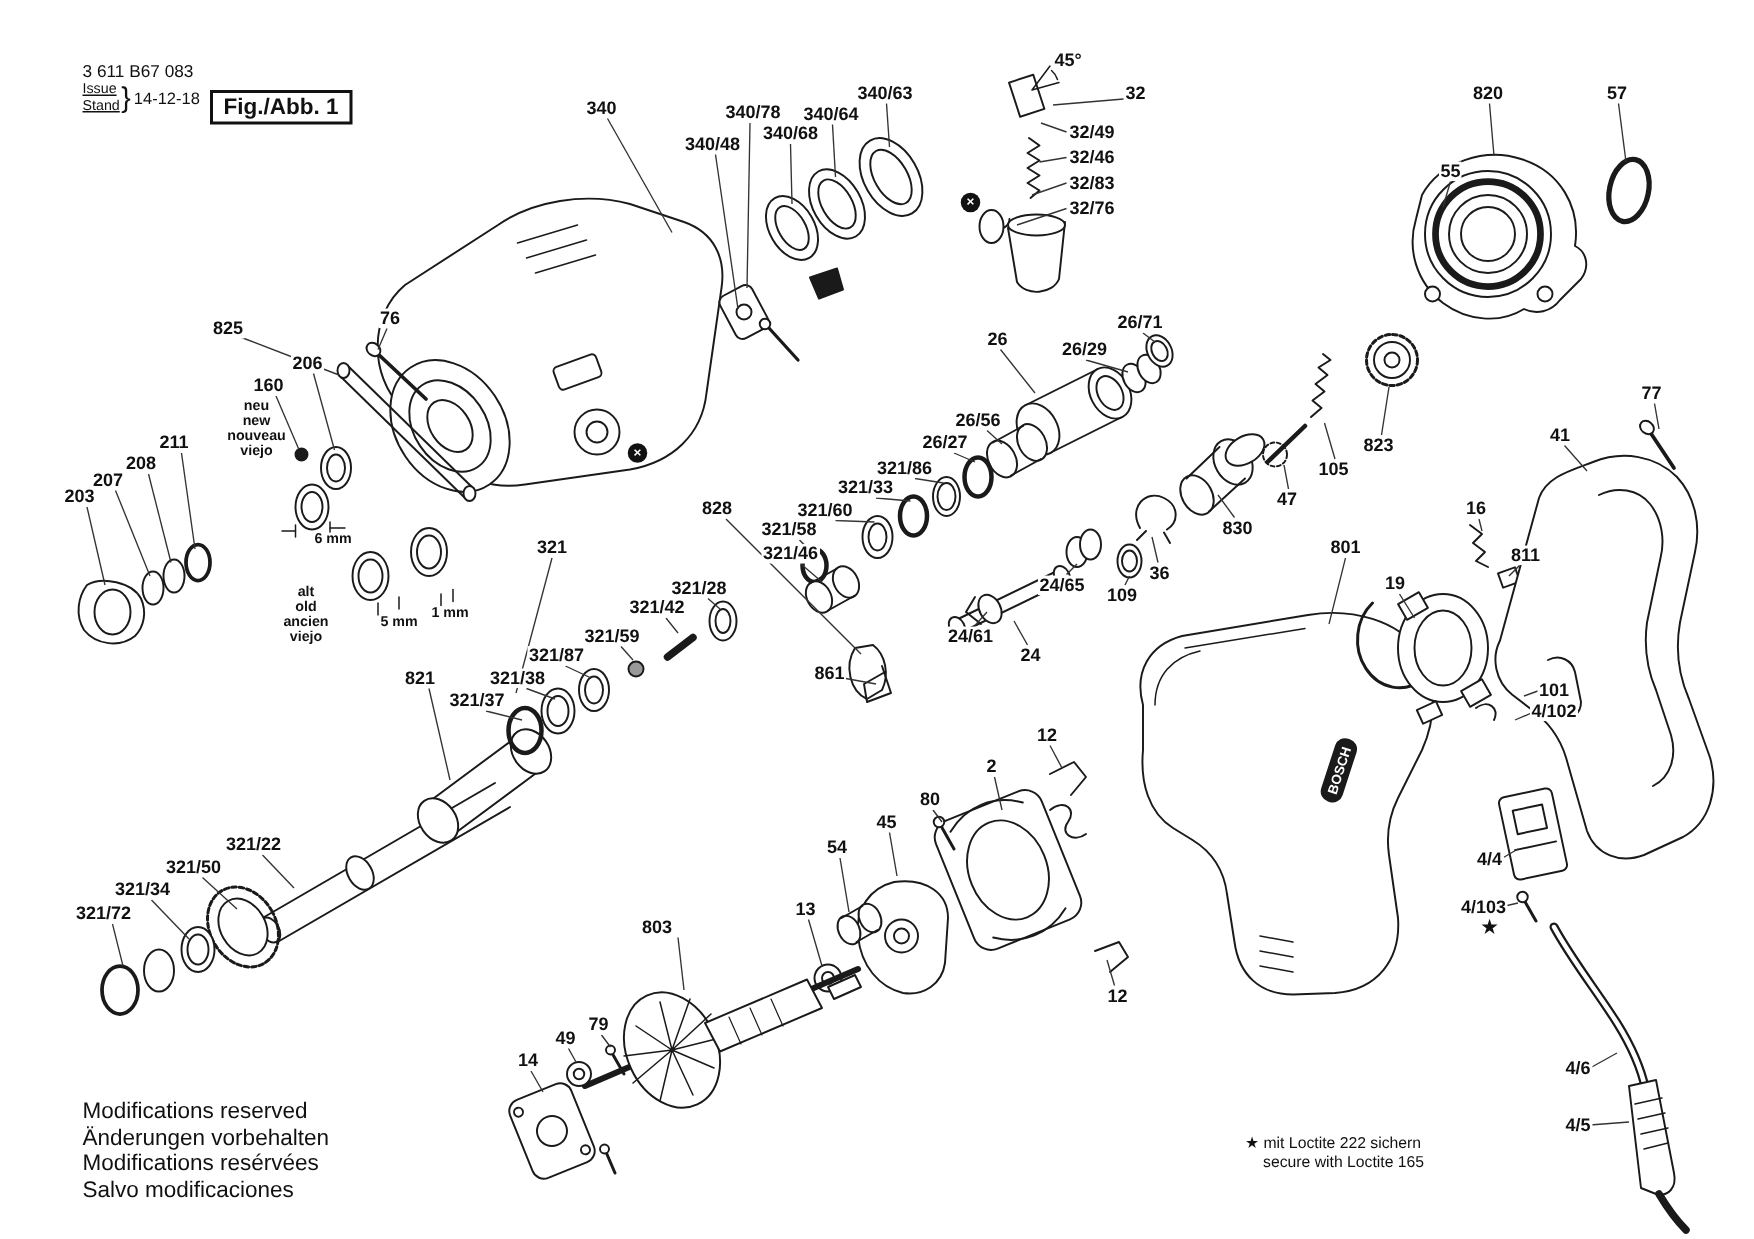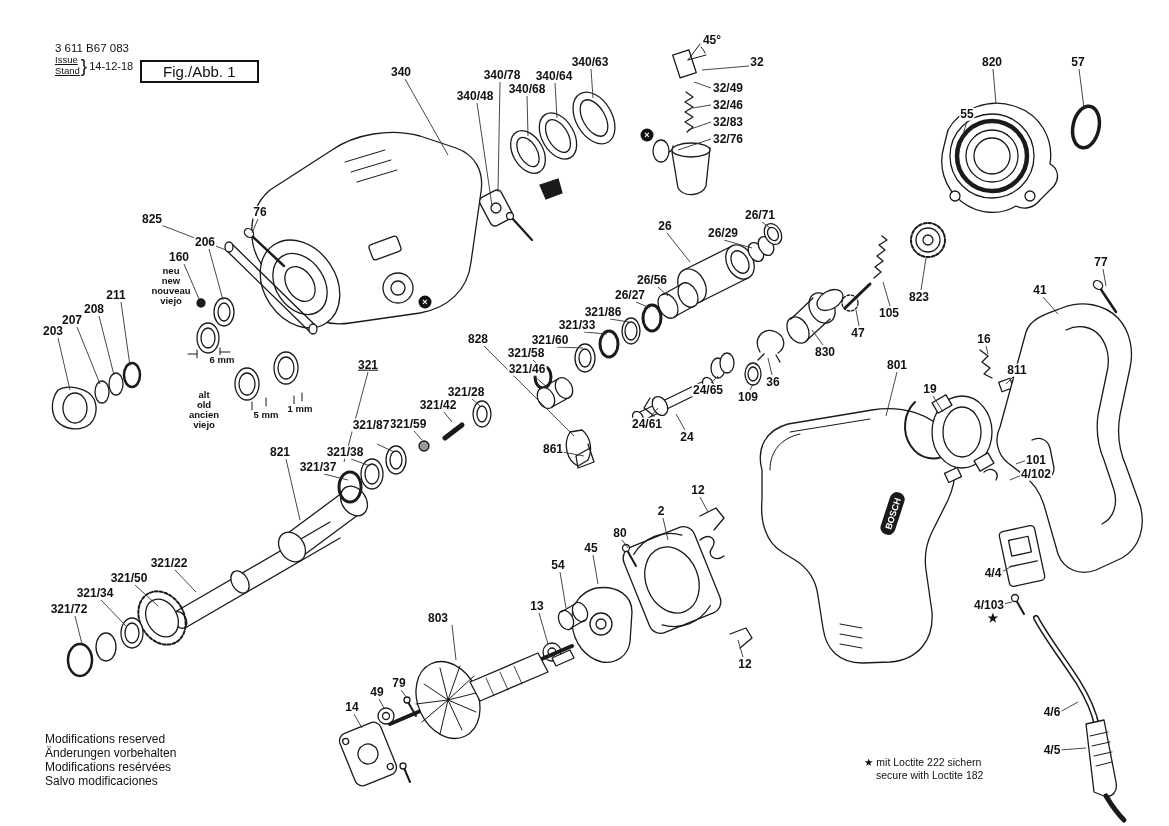--- a/index.html
+++ b/index.html
@@ -11,24 +11,24 @@
               color:#111;background:#fff;line-height:1.05;padding:0 1px;white-space:nowrap;}
   .part-label.small{font-size:9.5px;}
   .part-label.marker{background:#111;color:#fff;border-radius:50%;width:13px;height:13px;
               line-height:13px;text-align:center;font-size:9px;font-weight:bold;padding:0;}
   .doc-info{position:absolute;left:55px;top:42px;}
   .doc-number{font-size:11.5px;}
   .issue-row{display:flex;align-items:center;margin-top:1px;}
   .issue-col{display:flex;flex-direction:column;font-size:9.5px;line-height:1.15;text-decoration:underline;}
   .brace{font-size:19px;margin:0 2px 0 1px;}
   .issue-date{font-size:11px;}
-  .fig-box{position:absolute;left:140px;top:60px;border:2px solid #111;padding:1px 21px;
-           font-size:15px;font-weight:normal;background:#fff;}
-  .mods-note{position:absolute;left:45px;top:732px;font-size:12px;line-height:1.18;}
-  .loctite-note{position:absolute;left:830px;top:756px;font-size:10.5px;line-height:1.25;margin-left:34px;}
+  .fig-box{position:absolute;left:140px;top:60px;border:2px solid #111;padding:1px 7px;
+           font-size:15px;font-weight:bold;background:#fff;}
+  .mods-note{position:absolute;left:55px;top:732px;font-size:15px;line-height:1.18;}
+  .loctite-note{position:absolute;left:830px;top:756px;font-size:10.5px;line-height:1.25;}
   .loctite-note .indent{padding-left:12px;}
 </style>
 </head>
 <body>
 
 <div class="canvas">
 
   <svg width="1169" height="826" viewBox="0 0 1169 826">
     <g fill="#fff" stroke="#1a1a1a" stroke-width="1.3" stroke-linecap="round" stroke-linejoin="round">
 
@@ -474,24 +474,24 @@
       <div class="part-label" style="left: 630px; top: 295px;">26/27</div>
       <div class="part-label" style="left: 603px; top: 312px;">321/86</div>
       <div class="part-label" style="left: 577px; top: 325px;">321/33</div>
       <div class="part-label" style="left: 550px; top: 340px;">321/60</div>
       <div class="part-label" style="left: 526px; top: 353px;">321/58</div>
       <div class="part-label" style="left: 527px; top: 369px;">321/46</div>
       <div class="part-label" style="left: 478px; top: 339px;">828</div>
       <div class="part-label" style="left: 466px; top: 392px;">321/28</div>
       <div class="part-label" style="left: 438px; top: 405px;">321/42</div>
       <div class="part-label" style="left: 408px; top: 424px;">321/59</div>
-      <div class="part-label" style="left: 371px; top: 425px; text-align: right;">321/87</div>
+      <div class="part-label" style="left: 371px; top: 437px; text-align: right;">321/87</div>
       <div class="part-label" style="left: 345px; top: 452px;">321/38</div>
       <div class="part-label" style="left: 318px; top: 467px;">321/37</div>
-      <div class="part-label" style="left: 368px; top: 365px; text-decoration: underline;">321</div>
+      <div class="part-label" style="left: 368px; top: 365px;">321</div>
       <div class="part-label" style="left: 280px; top: 452px;">821</div>
       <div class="part-label" style="left: 919px; top: 297px;">823</div>
       <div class="part-label" style="left: 889px; top: 313px;">105</div>
       <div class="part-label" style="left: 858px; top: 333px;">47</div>
       <div class="part-label" style="left: 825px; top: 352px;">830</div>
       <div class="part-label" style="left: 773px; top: 382px;">36</div>
       <div class="part-label" style="left: 748px; top: 397px;">109</div>
       <div class="part-label" style="left: 708px; top: 390px;">24/65</div>
       <div class="part-label" style="left: 647px; top: 424px;">24/61</div>
       <div class="part-label" style="left: 687px; top: 437px;">24</div>
@@ -537,16 +537,16 @@
 
   <div class="mods-note">
     <div>Modifications reserved</div>
     <div>Änderungen vorbehalten</div>
     <div>Modifications resérvées</div>
     <div>Salvo modificaciones</div>
   </div>
 
   <div class="loctite-note">
     <div>★ mit Loctite 222 sichern</div>
-    <div class="indent">secure with Loctite 182</div>
+    <div class="indent">secure with Loctite 165</div>
   </div>
 
 </div>
 
 </body></html>

